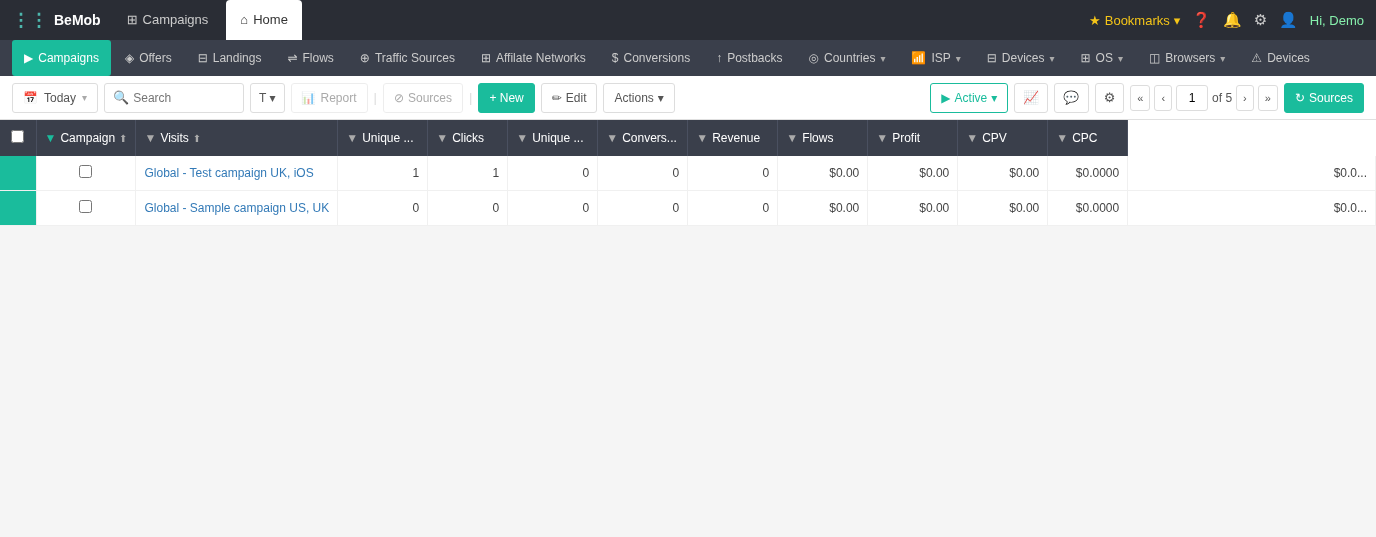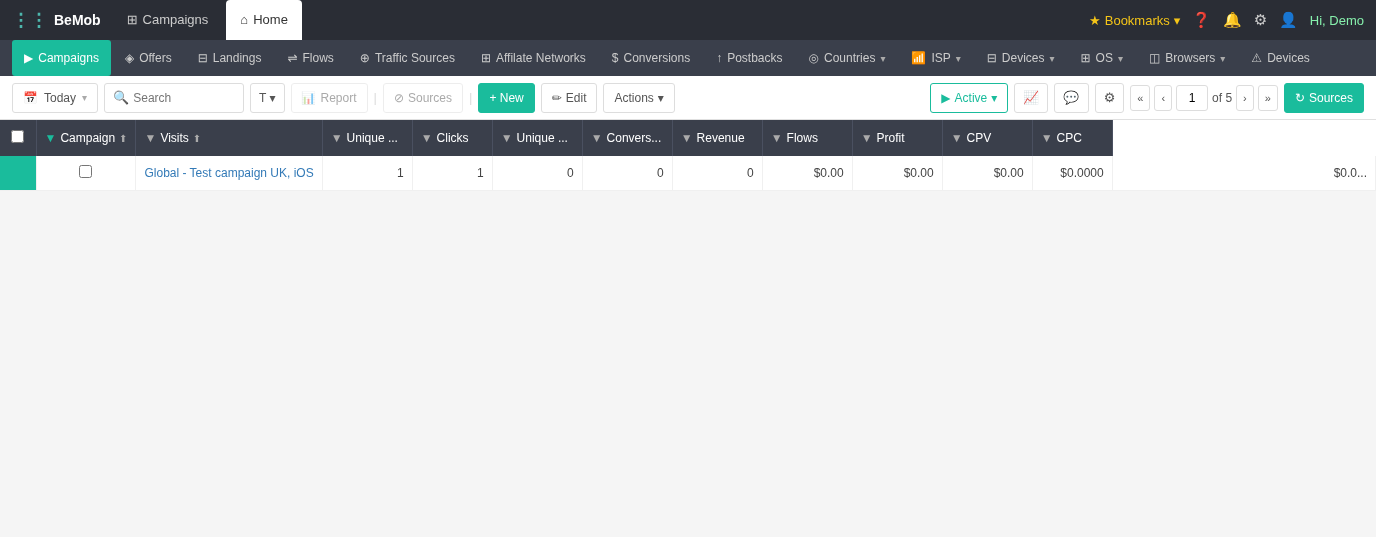--- a/index.html
+++ b/index.html
@@ -398,15 +398,32 @@
     <td class="num">1</td>
     <td class="num">0</td>
     <td class="num">0</td>
     <td class="num">0</td>
     <td class="num">$0.00</td>
     <td class="num">$0.00</td>
     <td class="num">$0.00</td>
     <td class="num">$0.0000</td>
     <td class="num">$0.0...</td>
   </tr>
+        <tr>
+    <td style="width:4px; padding:0; background:#1abc9c;"></td>
+    <td class="checkbox-cell">
+      <input type="checkbox" style="">
+    </td>
+    <td><span class="campaign-name">Global - Sample campaign US, UK</span></td>
+    <td class="num">0</td>
+    <td class="num">0</td>
+    <td class="num">0</td>
+    <td class="num">0</td>
+    <td class="num">0</td>
+    <td class="num">$0.00</td>
+    <td class="num">$0.00</td>
+    <td class="num">$0.00</td>
+    <td class="num">$0.0000</td>
+    <td class="num">$0.0...</td>
+  </tr>
       </tbody>
   </table>
 </div>
 
 </body></html>

